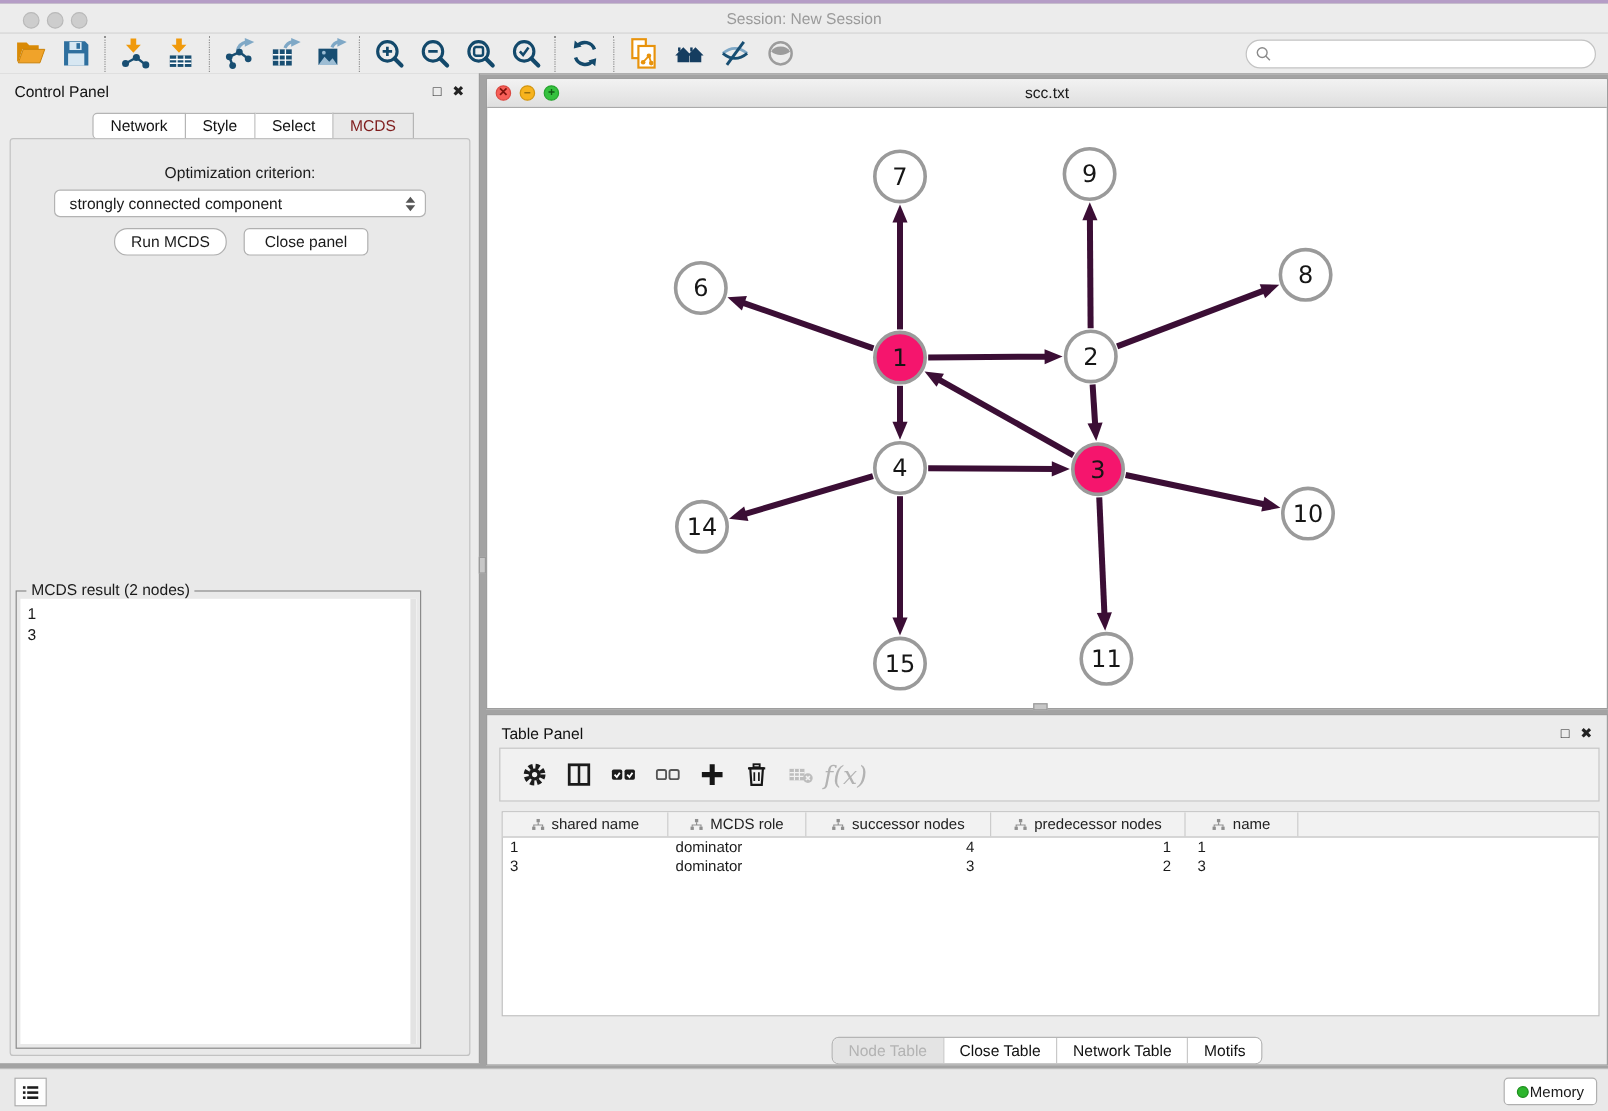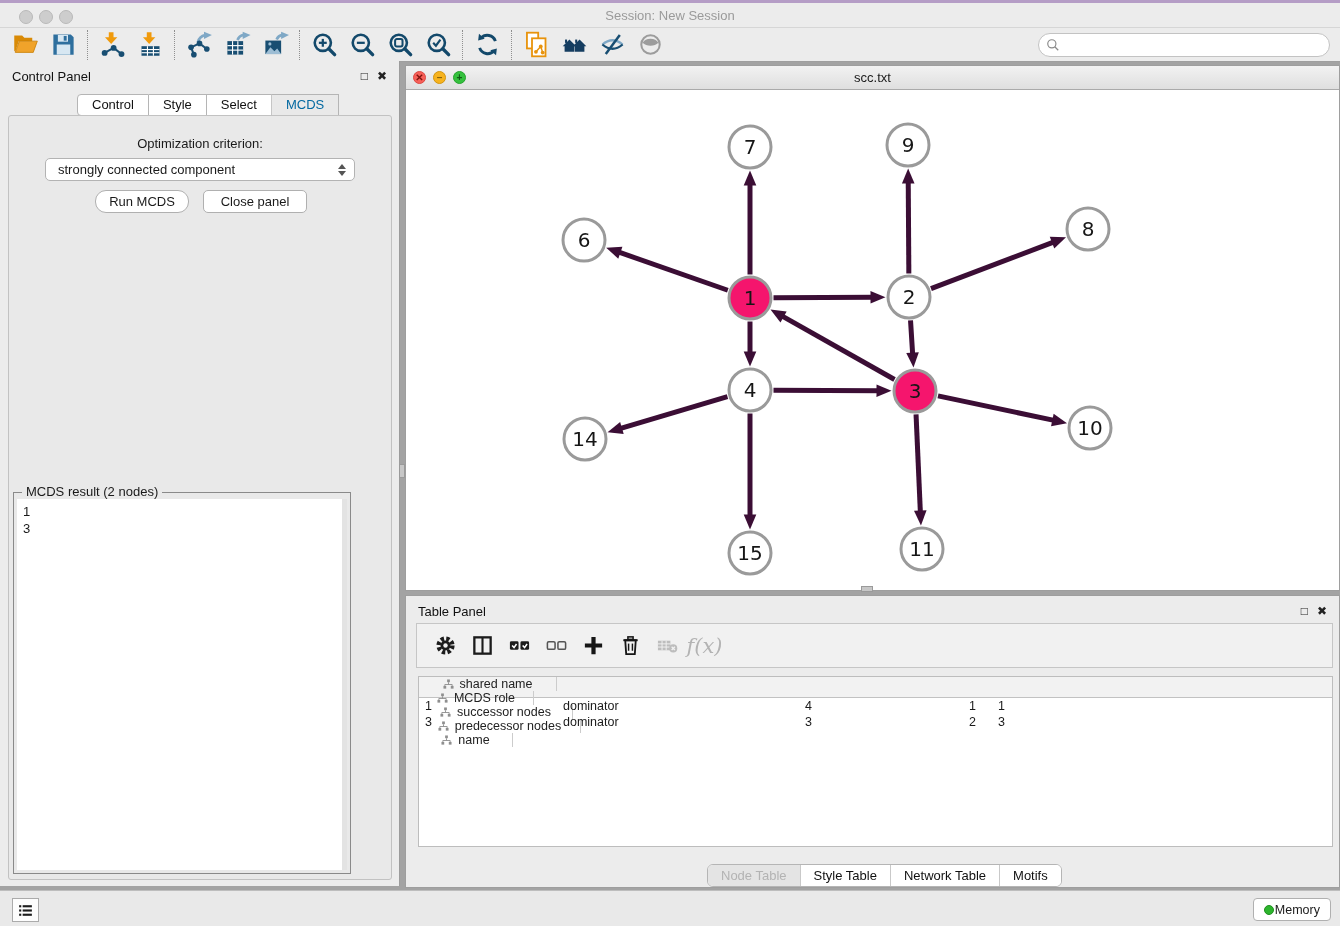--- a/index.html
+++ b/index.html
@@ -33,21 +33,21 @@
   
   #control-panel { left:0; top:61px; width:400px; height:825px; background:#ececec; border-right:1px solid #9c9c9c; }
   .panel-head { height:30px; display:flex; align-items:center; padding:0 12px; }
   .panel-title { font-size:13px; color:#111; }
   .panel-head .spacer { flex:1; }
   .mini-ctl { font-size:12px; color:#222; margin-left:9px; line-height:12px; cursor:default; }
   #cp-tabs { position:absolute; left:77px; top:33px; height:22px; display:flex; }
   .cp-tab { padding:0 14px; line-height:20px; background:#fff; border:1px solid #b5b5b5; border-left:none;
             font-size:13px; color:#111; }
   .cp-tab:first-child { border-left:1px solid #b5b5b5; border-radius:4px 0 0 4px; }
-  .cp-tab.sel { background:#e9e9e9; color:#0369a1; border-radius:0; border-left:1px solid #c6c6c6; margin-left:-1px; }
+  .cp-tab.sel { background:#e9e9e9; color:#7f1d1d; border-radius:0; border-left:1px solid #c6c6c6; margin-left:-1px; }
   #cp-content { position:absolute; left:8px; top:54px; width:384px; height:765px; background:#e9e9e9;
                 border:1px solid #c2c2c2; border-radius:3px; }
   #opt-label { position:absolute; left:0; top:20px; width:100%; text-align:center; font-size:13px; }
   #criterion-select { position:absolute; left:36px; top:42px; width:310px; height:23px; background:#fff;
                       border:1px solid #b3b3b3; border-radius:5px; display:flex; align-items:center;
                       padding:0 8px 0 12px; font-size:13px; }
   #criterion-select .flex { flex:1; }
   .stepper { display:flex; flex-direction:column; gap:2px; align-items:center; }
   .stepper i { display:block; width:0; height:0; border-left:4px solid transparent; border-right:4px solid transparent; }
   .stepper .up { border-bottom:5px solid #555; }
@@ -78,28 +78,28 @@
   .split-v { left:861px; top:586px; width:12px; height:6px; background:#c7c7c7; border:1px solid #9a9a9a; }
 
   
   #table-panel { left:405px; top:595px; width:935px; height:293px; background:#ececec; border:1px solid #9e9e9e; }
   #tp-toolbar { position:absolute; left:10px; top:27px; width:917px; height:45px; background:#f1f1f1;
                 border:1px solid #c6c6c6; display:flex; align-items:center; padding-left:10px; }
   .tp-btn { width:37px; height:36px; display:flex; align-items:center; justify-content:center; }
   .tp-btn svg { width:23px; height:23px; }
   #fx-btn { font-family:"DejaVu Serif", serif; font-style:italic; font-size:21px; color:#b3b3b3; padding:0 6px; }
   #node-table { position:absolute; left:12px; top:80px; width:915px; height:171px; background:#fff; border:1px solid #bdbdbd; }
-  #table-header { display:flex; height:21px; background:#f2f2f2; border-bottom:1px solid #c2c2c2;flex-direction:column; }
+  #table-header { display:flex; height:21px; background:#f2f2f2; border-bottom:1px solid #c2c2c2; }
   .th-cell { display:flex; align-items:center; justify-content:center; gap:6px; font-size:12.5px; color:#222;
              border-right:1px solid #ccc; height:100%; }
   .th-cell svg { width:11px; height:11px; }
   .t-row { display:flex; height:16px; font-size:12.5px; }
   .t-cell { height:16px; line-height:16px; overflow:hidden; }
   #tp-tabs { position:absolute; left:287px; top:268px; height:23px; display:flex; border:1px solid #b5b5b5;
-             border-radius:6px; overflow:hidden; background:#fff;margin-left:14px; }
+             border-radius:6px; overflow:hidden; background:#fff; }
   .tp-tab { padding:0 13px; line-height:21px; font-size:13px; color:#111; background:#fff; border-left:1px solid #c9c9c9; }
   .tp-tab:first-child { border-left:none; }
   .tp-tab.sel { background:#e4e4e4; color:#b3b3b3; }
 
   
   #status-bar { left:0; top:890px; width:1340px; height:36px; background:#e9e9e9; border-top:1px solid #bdbdbd; }
   #list-btn { position:absolute; left:12px; top:7px; width:27px; height:24px; background:#fdfdfd;
               border:1px solid #ababab; display:flex; align-items:center; justify-content:center; }
   #memory-btn { position:absolute; right:9px; top:7px; height:23px; background:#fff; border:1px solid #b0b0b0;
                 border-radius:4px; display:flex; align-items:center; padding:0 10px; gap:1px; font-size:12.5px; }
@@ -288,21 +288,21 @@
 </div>
 
 <div id="control-panel" class="abs">
   <div class="panel-head">
     <span class="panel-title">Control Panel</span>
     <span class="spacer"></span>
     <span class="mini-ctl">□</span>
     <span class="mini-ctl">✖</span>
   </div>
   <div id="cp-tabs">
-      <div class="cp-tab">Control</div>
+      <div class="cp-tab">Network</div>
       <div class="cp-tab">Style</div>
       <div class="cp-tab">Select</div>
       <div class="cp-tab sel">MCDS</div>
     </div>
   <div id="cp-content">
     <div id="opt-label">Optimization criterion:</div>
     <div id="criterion-select">
       <span class="flex">strongly connected component</span>
       <span class="stepper">
           <i class="up"></i>
@@ -524,21 +524,21 @@
           <div class="t-cell" style="width: 138px; text-align: left; padding-left: 6px; padding-right: 0px;">3</div>
           <div class="t-cell" style="width: 115px; text-align: left; padding-left: 6px; padding-right: 0px;">dominator</div>
           <div class="t-cell" style="width: 154px; text-align: right; padding-left: 0px; padding-right: 14px;">3</div>
           <div class="t-cell" style="width: 162px; text-align: right; padding-left: 0px; padding-right: 12px;">2</div>
           <div class="t-cell" style="width: 94px; text-align: left; padding-left: 10px; padding-right: 0px;">3</div>
         </div>
       </div>
   </div>
   <div id="tp-tabs">
       <div class="tp-tab sel">Node Table</div>
-      <div class="tp-tab">Style Table</div>
+      <div class="tp-tab">Close Table</div>
       <div class="tp-tab">Network Table</div>
       <div class="tp-tab">Motifs</div>
     </div>
 </div>
 
 <div id="status-bar" class="abs">
   <div id="list-btn">
     <svg viewBox="0 0 24 24" width="17" height="17">
       <g fill="#1c1c1c">
         <rect x="3" y="4.5" width="3" height="3"></rect>

